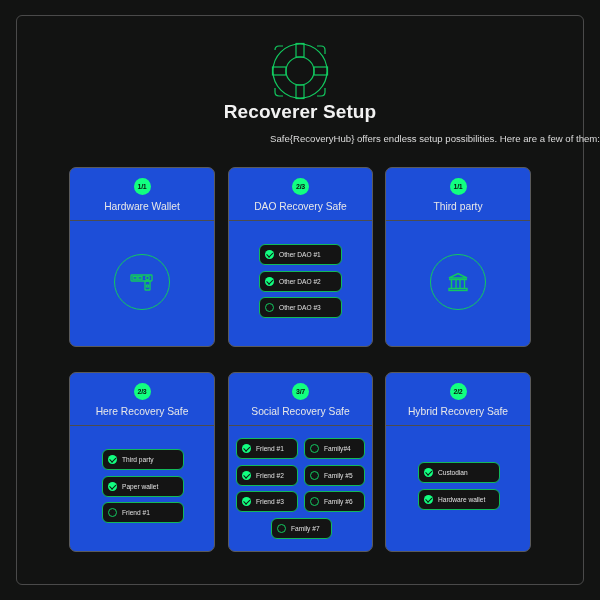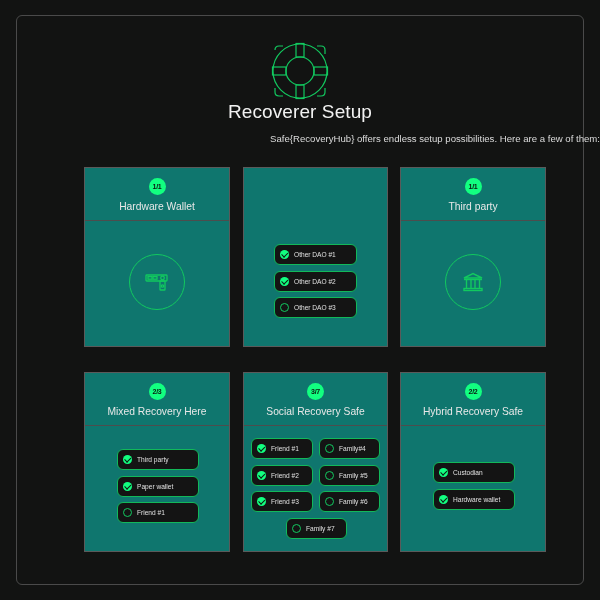--- a/index.html
+++ b/index.html
@@ -5,28 +5,28 @@
   * { box-sizing: border-box; margin: 0; padding: 0; }
   html, body { width: 600px; height: 600px; background: #121312; overflow: hidden; }
   body { position: relative; font-family: "Liberation Sans", sans-serif; color: #e6e6e6; }
   .frame {
     position: absolute; left: 16px; top: 15px; width: 568px; height: 570px;
     border: 1px solid #4a4a4a; border-radius: 6px;
   }
   .hero-icon { position: absolute; left: 269px; top: 40px; width: 62px; height: 62px; }
   .title {
     position: absolute; left: 0; top: 101px; width: 600px; text-align: center;
-    font-size: 19px; font-weight: normal; color: #f2f2f2; letter-spacing: 0.1px;
+    font-size: 19px; font-weight: bold; color: #f2f2f2; letter-spacing: 0.1px;
   }
   .subtitle {
     position: absolute; left: 0; top: 133px; width: 600px; text-align: right;
     font-size: 9.6px; color: #dcdcdc;
   }
   .card {
-    position: absolute; border: 1px solid #5a5a5a; border-radius: 0; background: #0f766e; margin-left: 15px;
+    position: absolute; border: 1px solid #5a5a5a; border-radius: 7px; background: #1d4ed8;
   }
   .card-head { position: absolute; left: 0; top: 0; width: 100%; height: 53px; border-bottom: 1px solid #4d4d4d; }
   .badge {
     position: absolute; left: 50%; top: 10px; width: 17px; height: 17px; margin-left: -8.5px;
     border-radius: 50%; background: #12ff80; color: #0b1a10; font-size: 7px; font-weight: bold;
     text-align: center; line-height: 17px; letter-spacing: -0.3px;
   }
   .card-title {
     position: absolute; left: 0; top: 33px; width: 100%; text-align: center;
     font-size: 10.3px; color: #e8e8e8;
@@ -79,20 +79,24 @@
       <rect x="4" y="7.6" width="4" height="2.6"></rect>
       <rect x="9" y="7.6" width="4" height="2.6"></rect>
       <circle cx="18.5" cy="9" r="1.8"></circle>
       <rect x="16" y="12" width="5" height="9" rx="0.6"></rect>
       <circle cx="18.5" cy="17" r="1.2"></circle>
     </svg>
   </div>
 </div>
 
 <div class="card" style="left:228px;top:167px;width:145px;height:180px;">
+  <div class="card-head">
+    <div class="badge">2/3</div>
+    <div class="card-title">DAO Recovery Safe</div>
+  </div>
   <div class="pill" style="left:30px;top:76px;width:83px;">
     <span class="chk on"></span>
     <span class="lbl">Other DAO #1</span>
   </div>
   <div class="pill" style="left:30px;top:103px;width:83px;">
     <span class="chk on"></span>
     <span class="lbl">Other DAO #2</span>
   </div>
   <div class="pill" style="left:30px;top:129px;width:83px;">
     <span class="chk off"></span>
@@ -114,21 +118,21 @@
       <line x1="13" y1="9" x2="13" y2="17"></line>
       <line x1="17.5" y1="9" x2="17.5" y2="17"></line>
       <rect x="2" y="17.5" width="18" height="2"></rect>
     </svg>
   </div>
 </div>
 
 <div class="card" style="left:69px;top:372px;width:146px;height:180px;">
   <div class="card-head">
     <div class="badge">2/3</div>
-    <div class="card-title">Mixed Recovery Here</div>
+    <div class="card-title">Here Recovery Safe</div>
   </div>
   <div class="pill" style="left:32px;top:76px;width:82px;">
     <span class="chk on"></span>
     <span class="lbl">Third party</span>
   </div>
   <div class="pill" style="left:32px;top:103px;width:82px;">
     <span class="chk on"></span>
     <span class="lbl">Paper wallet</span>
   </div>
   <div class="pill" style="left:32px;top:129px;width:82px;">

